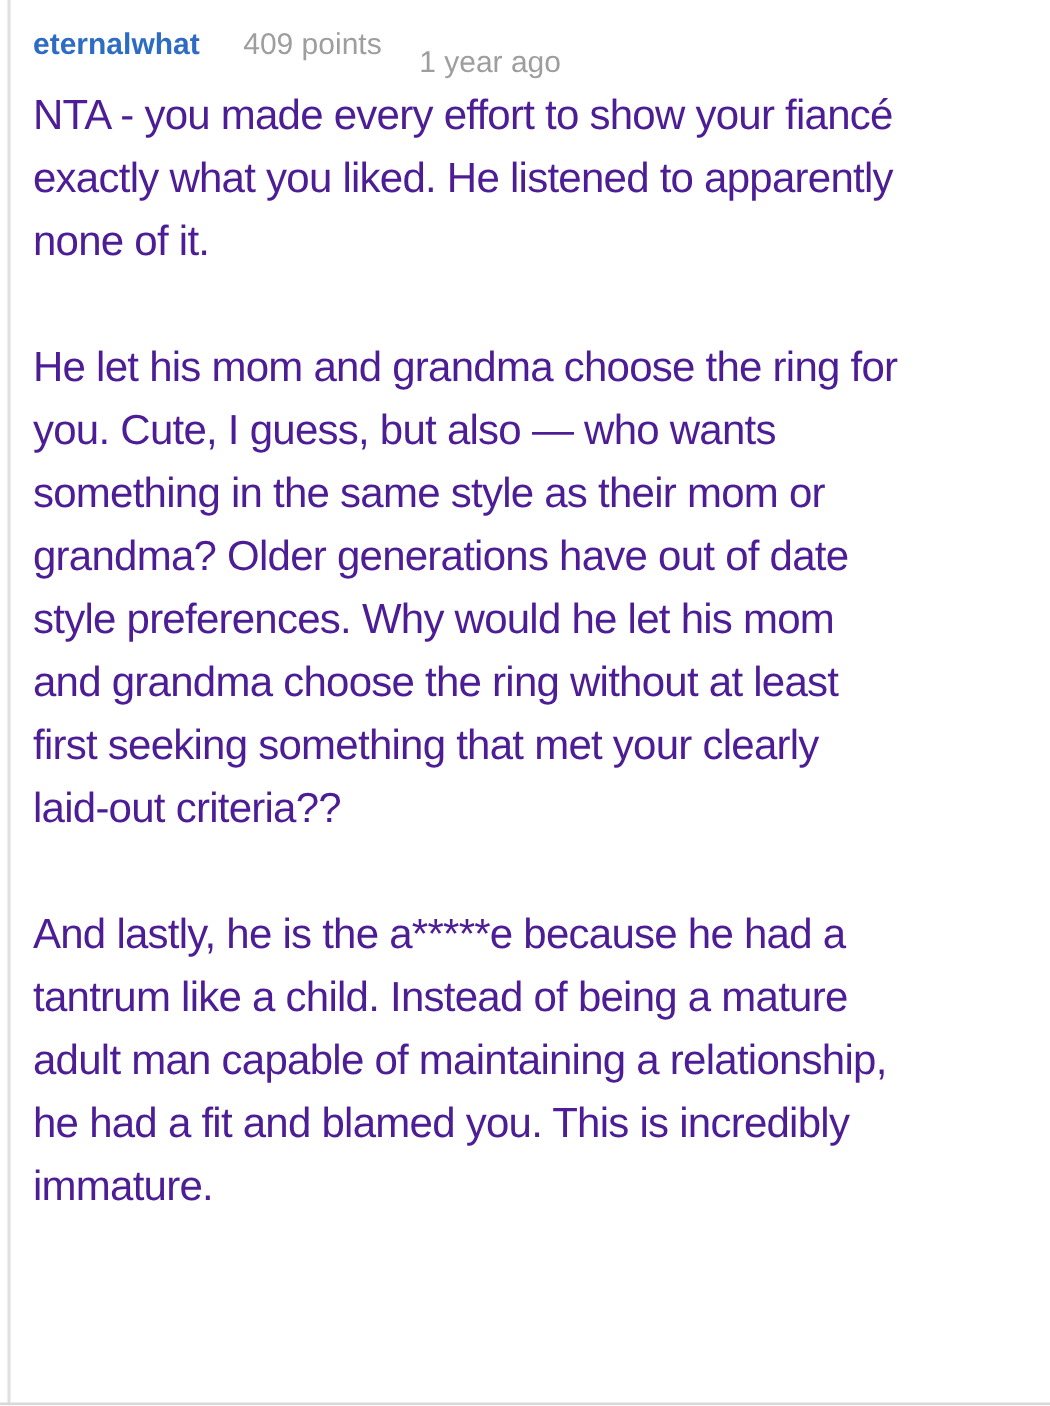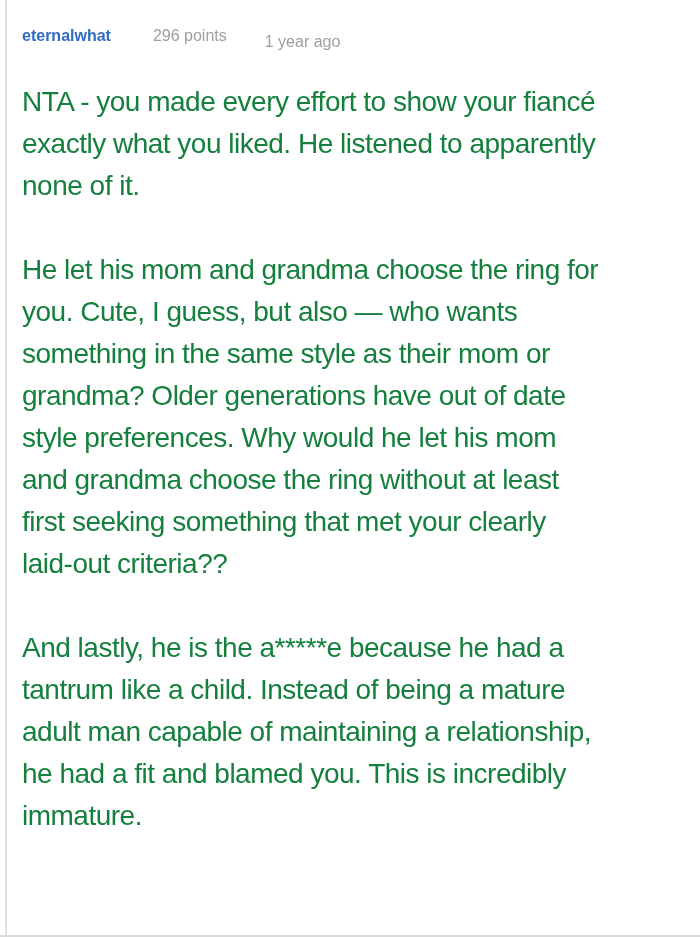--- a/index.html
+++ b/index.html
@@ -30,59 +30,59 @@
     right: 0;
     bottom: 0;
     height: 2px;
     background: #d9d9d9;
   }
   .content {
     padding: 17px 12px 0 22px;
   }
   .comment-header {
     display: flex;
-    align-items: center;
-    gap: 42px;
-    font-size: 16px;
+    align-items: flex-start;
+    gap: 29px;
+    font-size: 20px;
     line-height: 26px;
   }
   .username {
     color: #2e6cc3;
     font-weight: 700;
     cursor: pointer;
   }
   .meta {
     color: #9e9e9e;
     font-weight: 400;
   }
   .meta-age { margin-left: -4px; margin-top: 12px; }
   .comment-body {
-    margin-top: 26px;
+    margin-top: 1px;
     font-size: 28px;
     line-height: 42px;
     letter-spacing: -0.5px;
-    color: #15803d;
+    color: #4c1d95;
     max-width: 666px;
   }
   .comment-body p {
     margin: 0 0 42px 0;
     white-space: pre-line;
   }
   .comment-body p:last-child { margin-bottom: 0; }
 </style>
 </head>
 <body>
 
 <div class="comment-card">
   <div class="thread-line"></div>
 
   <div class="content">
     <div class="comment-header">
       <span class="username">eternalwhat</span>
-      <span class="meta">296 points</span>
+      <span class="meta">409 points</span>
       <span class="meta meta-age">1 year ago</span>
     </div>
 
     <div class="comment-body">
       <p>NTA - you made every effort to show your fiancé
 exactly what you liked. He listened to apparently
 none of it.</p>
       <p>He let his mom and grandma choose the ring for
 you. Cute, I guess, but also — who wants
 something in the same style as their mom or

